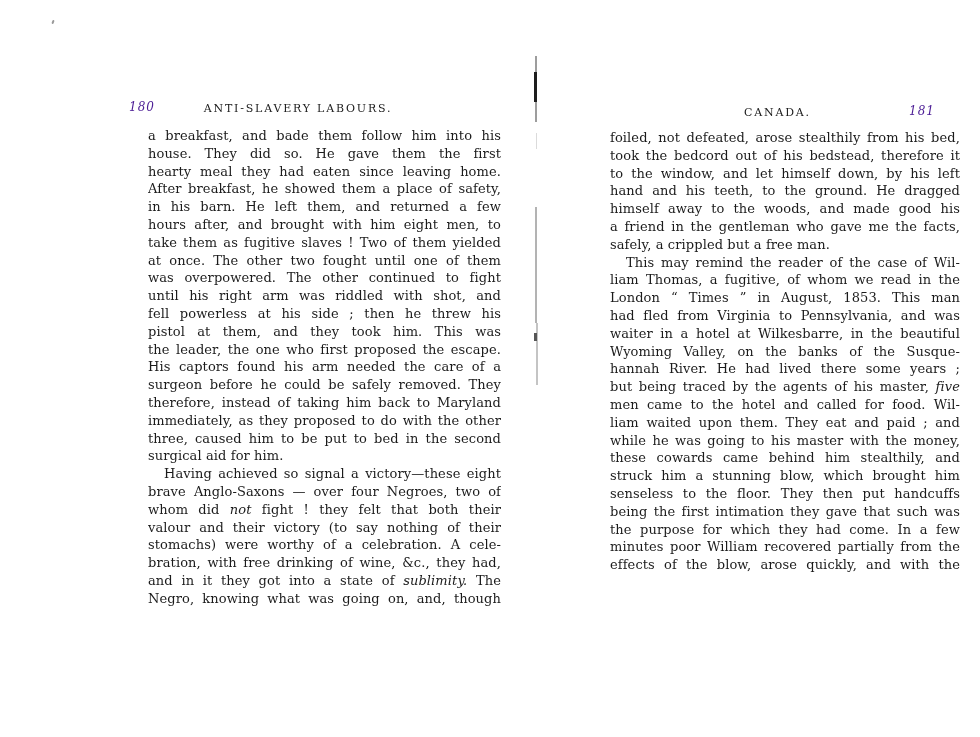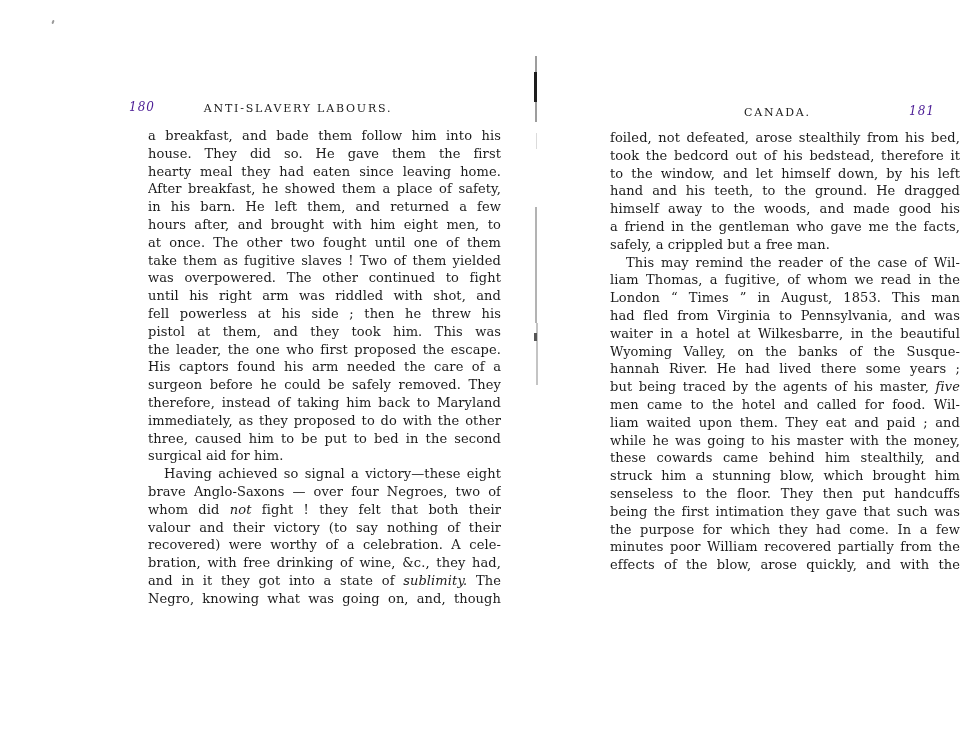--- a/index.html
+++ b/index.html
@@ -81,38 +81,38 @@
       <span class="pageno pos-left">180</span>
       <span class="running-title">ANTI-SLAVERY LABOURS.</span>
     </header>
     <div class="page-body">
         <div class="line">a breakfast, and bade them follow him into his</div>
         <div class="line">house.  They did so.  He gave them the first</div>
         <div class="line">hearty meal they had eaten since leaving home.</div>
         <div class="line">After breakfast, he showed them a place of safety,</div>
         <div class="line">in his barn.  He left them, and returned a few</div>
         <div class="line">hours after, and brought with him eight men, to</div>
+        <div class="line">take them as fugitive slaves !  Two of them yielded</div>
         <div class="line">at once.  The other two fought until one of them</div>
-        <div class="line">take them as fugitive slaves !  Two of them yielded</div>
         <div class="line">was overpowered.  The other continued to fight</div>
         <div class="line">until his right arm was riddled with shot, and</div>
         <div class="line">fell powerless at his side ; then he threw his</div>
         <div class="line">pistol at them, and they took him.  This was</div>
         <div class="line">the leader, the one who first proposed the escape.</div>
         <div class="line">His captors found his arm needed the care of a</div>
         <div class="line">surgeon before he could be safely removed.  They</div>
         <div class="line">therefore, instead of taking him back to Maryland</div>
         <div class="line">immediately, as they proposed to do with the other</div>
         <div class="line">three, caused him to be put to bed in the second</div>
         <div class="line para-end">surgical aid for him.</div>
         <div class="line indent">Having achieved so signal a victory—these eight</div>
         <div class="line">brave Anglo-Saxons — over four Negroes, two of</div>
         <div class="line">whom did <i>not</i> fight !  they felt that both their</div>
         <div class="line">valour and their victory (to say nothing of their</div>
-        <div class="line">recovered) were worthy of a celebration.  A cele-</div>
+        <div class="line">stomachs) were worthy of a celebration.  A cele-</div>
         <div class="line">bration, with free drinking of wine, &amp;c., they had,</div>
         <div class="line">and in it they got into a state of <i>sublimity.</i>  The</div>
         <div class="line">Negro, knowing what was going on, and, though</div>
       </div>
   </section>
 
   <section class="page page-right">
     <header class="running-head">
       <span class="running-title">CANADA.</span>
       <span class="pageno pos-right">181</span>

